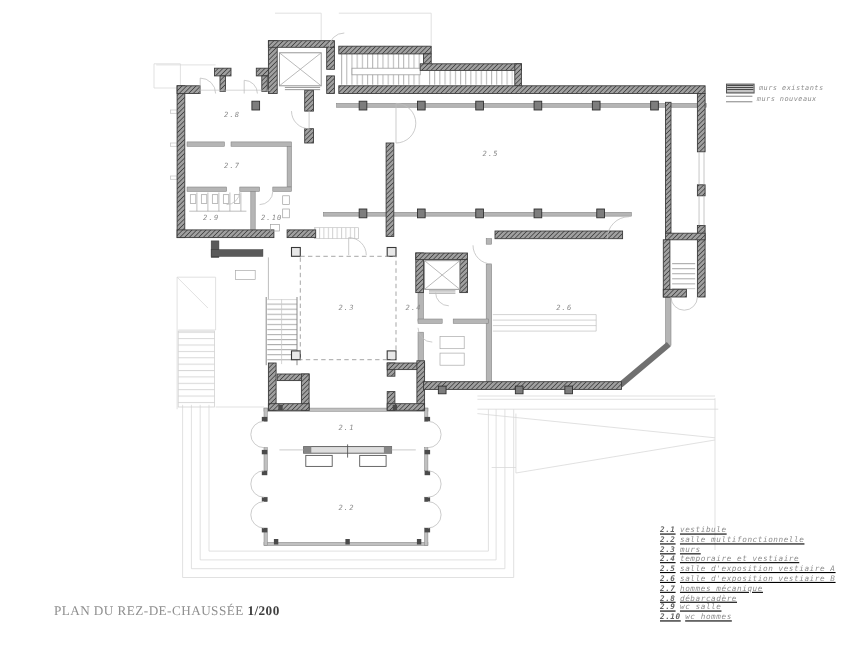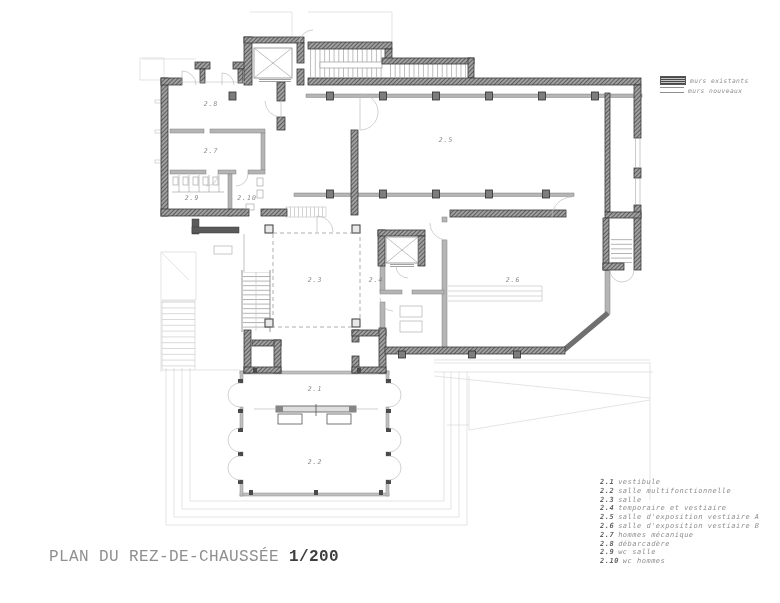--- a/index.html
+++ b/index.html
@@ -3,32 +3,32 @@
 <meta charset="utf-8">
 <style>
   html,body{margin:0;padding:0;background:#ffffff;}
   #stage{position:relative;width:780px;height:603px;background:#fff;overflow:hidden;
          font-family:"DejaVu Sans Mono",monospace;margin-left:14px;}
   #plan-svg{position:absolute;left:0;top:0;}
   .plabel{position:absolute;transform:translate(-50%,-50%);
           font:italic 6.5px "DejaVu Sans Mono",monospace;letter-spacing:1px;
           color:#8a8a8a;white-space:nowrap;}
   .title{position:absolute;left:35px;top:548px;
-         font-family:Liberation Mono, monospace;font-size:16px;
+         font-family:Liberation Serif, serif;font-size:12px;
          color:#8f8f8f;letter-spacing:.4px;white-space:nowrap;}
   .title b{color:#3f3f3f;font-weight:bold;}
   .wall-legend{position:absolute;left:646px;top:75px;}
   .wl-row{display:flex;align-items:center;height:10px;}
   .wl-bar{width:24px;height:7px;margin-right:4px;}
   .wl-bar.existing{background:repeating-linear-gradient(180deg,#4a4a4a 0 1px,#c4c4c4 1px 2.1px);border:.5px solid #555;}
   .wl-bar.new{height:4px;border-top:1px solid #8f8f8f;border-bottom:1px solid #8f8f8f;}
   .wl-label{font:italic 6.3px "DejaVu Sans Mono",monospace;color:#8d8d8d;letter-spacing:.4px;white-space:nowrap;}
   .room-legend{position:absolute;left:586px;top:478px;}
   .lrow{height:8.8px;line-height:8.8px;white-space:nowrap;
-        font:italic 7px "DejaVu Sans Mono",monospace;letter-spacing:.5px;}
+        font:italic 7px "DejaVu Sans Mono",monospace;letter-spacing:.5px;text-decoration:underline;}
   .lnum{color:#636363;font-weight:bold;margin-right:4px;}
   .lname{color:#8d8d8d;}
 </style>
 </head>
 <body>
 
 <div id="stage">
 
 <svg id="plan-svg" width="780" height="603" viewBox="0 0 780 603">
   <defs>
@@ -315,21 +315,21 @@
   </div>
   <div class="wl-row">
     <span class="wl-bar new"></span>
     <span class="wl-label">murs nouveaux</span>
   </div>
 </div>
 
 <div class="room-legend">
   <div class="lrow"><span class="lnum">2.1</span><span class="lname">vestibule</span></div>
   <div class="lrow"><span class="lnum">2.2</span><span class="lname">salle multifonctionnelle</span></div>
-  <div class="lrow"><span class="lnum">2.3</span><span class="lname">salle</span></div>
+  <div class="lrow"><span class="lnum">2.3</span><span class="lname">murs</span></div>
   <div class="lrow"><span class="lnum">2.4</span><span class="lname">temporaire et vestiaire</span></div>
   <div class="lrow"><span class="lnum">2.5</span><span class="lname">salle d'exposition vestiaire A</span></div>
   <div class="lrow"><span class="lnum">2.6</span><span class="lname">salle d'exposition vestiaire B</span></div>
   <div class="lrow"><span class="lnum">2.7</span><span class="lname">hommes mécanique</span></div>
   <div class="lrow"><span class="lnum">2.8</span><span class="lname">débarcadère</span></div>
   <div class="lrow"><span class="lnum">2.9</span><span class="lname">wc salle</span></div>
   <div class="lrow"><span class="lnum">2.10</span><span class="lname">wc hommes</span></div>
 </div>
 
 <div class="title">

